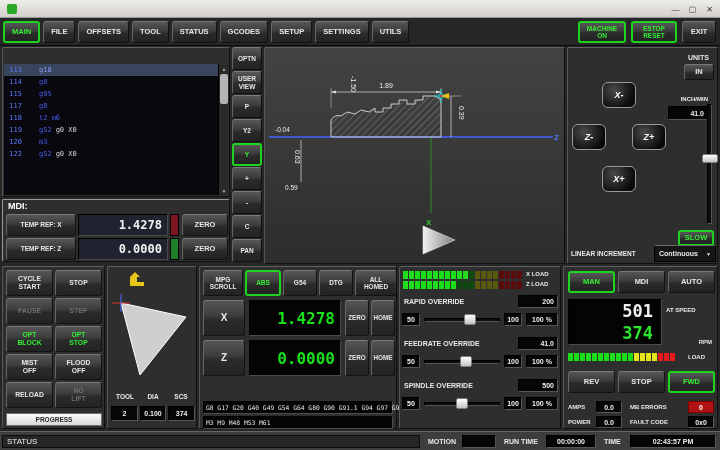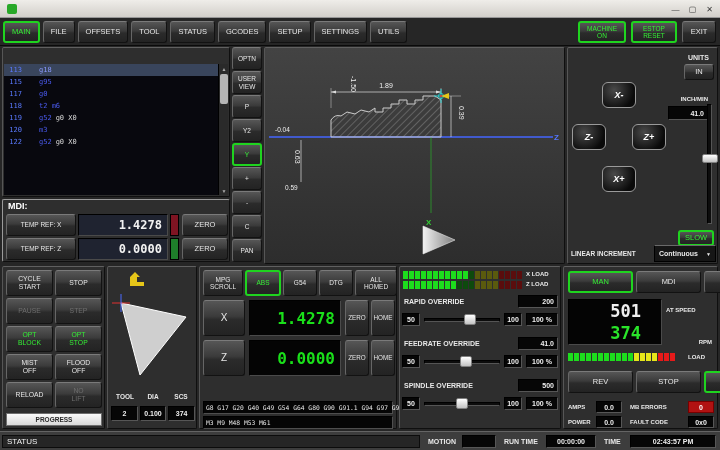--- a/index.html
+++ b/index.html
@@ -4,21 +4,21 @@
 <style>
   *{margin:0;padding:0;box-sizing:border-box}
   html,body{width:720px;height:450px;overflow:hidden;background:#1b1b1b;
     font-family:"Liberation Sans",sans-serif;-webkit-font-smoothing:antialiased}
   #app{position:relative;width:720px;height:450px;background:#262626}
   .abs{position:absolute}
   .btn{display:flex;align-items:center;justify-content:center;text-align:center;
     white-space:pre-line;line-height:1.15;
     background:linear-gradient(#565656 0%,#3b3b3b 45%,#2b2b2b 55%,#232323 100%);
     border:1px solid #121212;border-top-color:#7a7a7a;border-left-color:#666;
-    border-radius:3px;color:#e6e6e6;font-weight:normal;font-size:7.5px;cursor:default}
+    border-radius:3px;color:#e6e6e6;font-weight:bold;font-size:7.5px;cursor:default}
   .btn.green-active{border:2px solid #1fd41f;color:#35ee35}
   .btn.green{color:#35ee35}
   .btn.dim{color:#6e6e6e}
   .sunken{background:#060606;border:1px solid #000;border-bottom-color:#565656;
     border-right-color:#565656;color:#efefef;display:flex;align-items:center;
     justify-content:center;font-size:7px;font-weight:bold}
   .panel{position:absolute;background:#2e2e2e;border:1px solid #0f0f0f;
     border-top-color:#606060;border-left-color:#565656;border-radius:2px}
   .lbl{position:absolute;color:#e8e8e8;font-size:7px;font-weight:bold;white-space:nowrap}
 
@@ -107,25 +107,25 @@
   .seg.r.on{background:#e61a1a}.seg.r.off{background:#5a0d0d}
 
   .hslider{position:absolute;height:13px}
   .hslider .track{position:absolute;left:0;right:0;top:5px;height:4px;background:#0c0c0c;
     border:1px solid #000;border-bottom-color:#555}
   .hslider .handle{position:absolute;top:1px;width:12px;height:11px;
     background:linear-gradient(#fff,#c4c4c4);border:1px solid #808080;border-radius:2px}
 
   
   #mode-buttons,#dir-buttons{position:absolute;left:4px;display:flex;gap:3px}
-  .mode{width:65px;height:22px}
+  .mode{width:47px;height:22px}
   #rpm-box{position:absolute;left:4px;top:32px;width:94px;height:46px;background:#040404;
     border:1px solid #000;border-bottom-color:#4a4a4a;border-right-color:#4a4a4a}
   #rpm-box div{height:22px;display:flex;align-items:center;justify-content:flex-end;
-    padding-right:20px;font-family:"DejaVu Sans Mono",monospace;font-weight:bold;font-size:17px}
+    padding-right:8px;font-family:"DejaVu Sans Mono",monospace;font-weight:bold;font-size:17px}
   #spindle-actual{color:#f0f0f0}
   #spindle-commanded{color:#2ae52a}
   .stat-box{position:absolute;width:26px;height:12px}
   .stat-box.red{background:#b11212;border-color:#700;color:#fff}
   .slbl{position:absolute;color:#e8e8e8;font-size:6px;font-weight:bold;white-space:nowrap}
 
   
   #statusbar{position:absolute;left:0;top:431px;width:720px;height:19px;background:#3d3d3d;
     border-top:1px solid #646464}
   #status-field{position:absolute;left:2px;top:3px;width:418px;height:13px;background:#262626;
@@ -163,20 +163,24 @@
 RESET</div>
     <div class="btn abs" style="left:682px;top:3px;width:34px;height:22px">EXIT</div>
   </div>
 
   <div class="panel" style="left:2px;top:47px;width:228px;height:150px">
     <div id="gcode-list">
       <div id="gcode-lines">
           <div class="gline sel">
             <span class="lnum">113</span>
             <span class="ltxt">g18</span>
+          </div>
+          <div class="gline">
+            <span class="lnum">114</span>
+            <span class="ltxt">g8</span>
           </div>
           <div class="gline">
             <span class="lnum">115</span>
             <span class="ltxt">g95</span>
           </div>
           <div class="gline">
             <span class="lnum">117</span>
             <span class="ltxt">g0</span>
           </div>
           <div class="gline">

